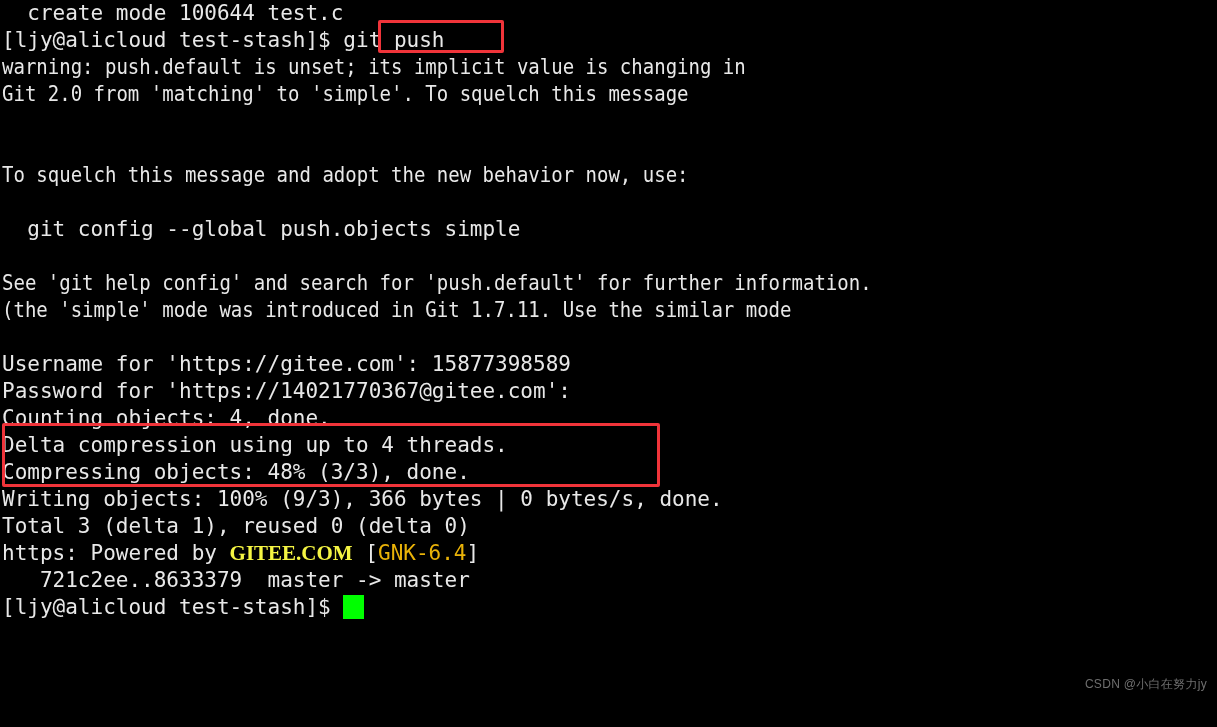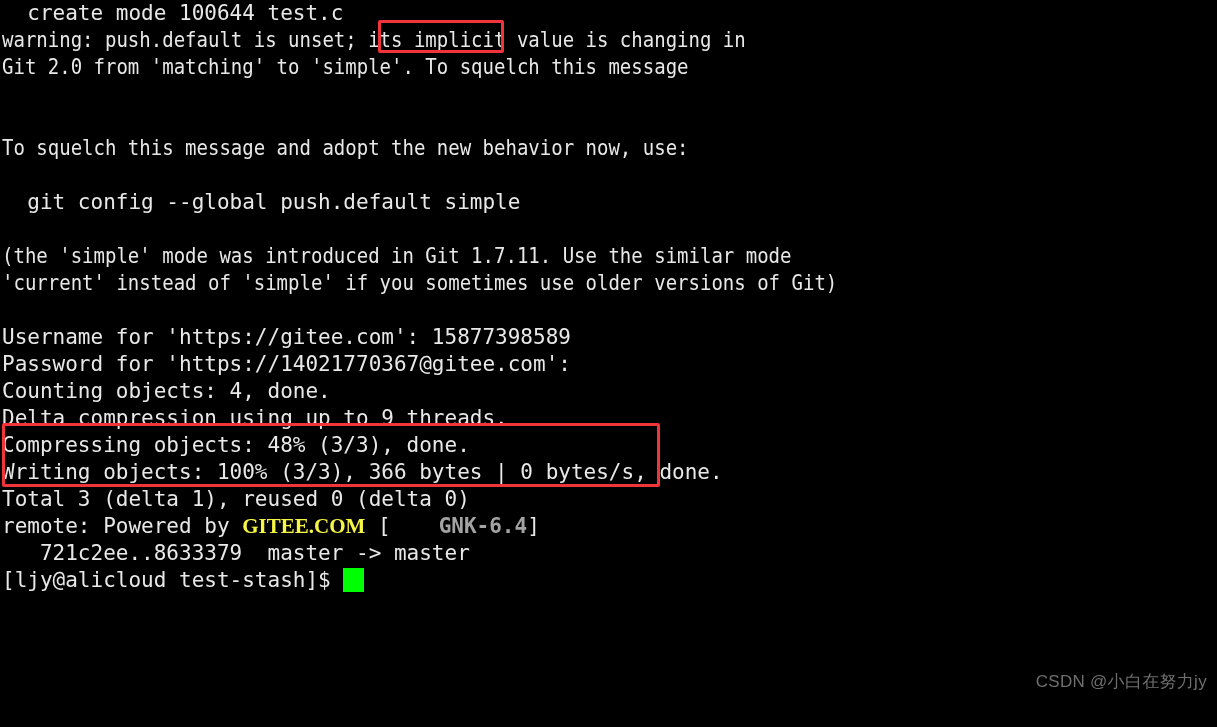--- a/index.html
+++ b/index.html
@@ -40,21 +40,21 @@
     transform: scaleX(0.905);
     transform-origin: left center;
   }
   .wide {
     display: inline-block;
     transform: scaleX(1.0);
     transform-origin: left center;
   }
   .seg { white-space: pre; }
   .c-yellow { color: #f5f543; font-weight: bold; font-family: Liberation Serif, serif; }
-  .c-magenta { color: #a3a3a3; font-weight: bold; margin-left: 48px; }
+  .c-magenta { color: #eab308; font-weight: normal; }
   .c-white { color: #e8e8e8; }
 
   .cursor-block {
     display: inline-block;
     width: 21px;
     height: 24px;
     background: #00ff00;
     vertical-align: -5px;
   }
 
@@ -76,74 +76,75 @@
     top: 423px;
     width: 658px;
     height: 64px;
   }
 
   #watermark {
     position: absolute;
     right: 10px;
     bottom: 4px;
     font-family: "Liberation Sans", sans-serif;
-    font-size: 17px;
+    font-size: 12px;
     color: #6f6f6f;
     white-space: pre;
     letter-spacing: 0.3px;
   }
 </style>
 </head>
 <body>
 
 <div id="terminal">
 
   <div class="term-line"><span class="wide">  create mode 100644 test.c</span></div>
 
+  <div class="term-line"><span class="wide">[ljy@alicloud test-stash]$ git push</span></div>
 
   <div class="term-line"><span class="cond">warning: push.default is unset; its implicit value is changing in</span></div>
 
   <div class="term-line"><span class="cond">Git 2.0 from 'matching' to 'simple'. To squelch this message</span></div>
 
 
   <div class="term-line blank"><span class="cond"></span></div>
 
 
   <div class="term-line blank"><span class="cond"></span></div>
 
   <div class="term-line"><span class="cond">To squelch this message and adopt the new behavior now, use:</span></div>
 
   <div class="term-line blank"><span class="cond"></span></div>
 
-  <div class="term-line"><span class="wide">  git config --global push.default simple</span></div>
+  <div class="term-line"><span class="wide">  git config --global push.objects simple</span></div>
 
   <div class="term-line blank"><span class="cond"></span></div>
 
+  <div class="term-line"><span class="cond">See 'git help config' and search for 'push.default' for further information.</span></div>
 
   <div class="term-line"><span class="cond">(the 'simple' mode was introduced in Git 1.7.11. Use the similar mode</span></div>
 
-  <div class="term-line"><span class="cond">'current' instead of 'simple' if you sometimes use older versions of Git)</span></div>
 
   <div class="term-line blank"><span class="cond"></span></div>
 
   <div class="term-line"><span class="wide">Username for 'https://gitee.com': 15877398589</span></div>
 
   <div class="term-line"><span class="wide">Password for 'https://14021770367@gitee.com': </span></div>
 
   <div class="term-line"><span class="wide">Counting objects: 4, done.</span></div>
 
-  <div class="term-line"><span class="wide">Delta compression using up to 9 threads.</span></div>
+  <div class="term-line"><span class="wide">Delta compression using up to 4 threads.</span></div>
 
   <div class="term-line"><span class="wide">Compressing objects: 48% (3/3), done.</span></div>
 
-  <div class="term-line"><span class="wide">Writing objects: 100% (3/3), 366 bytes | 0 bytes/s, done.</span></div>
+  <div class="term-line"><span class="wide">Writing objects: 100% (9/3), 366 bytes | 0 bytes/s, done.</span></div>
 
   <div class="term-line"><span class="wide">Total 3 (delta 1), reused 0 (delta 0)</span></div>
 
-  <div class="term-line"><span class="wide"><span class="seg c-white">remote: Powered by </span><span class="seg c-yellow">GITEE.COM</span><span class="seg c-white"> [</span><span class="seg c-magenta">GNK-6.4</span><span class="seg c-white">]</span></span></div>
+  <div class="term-line"><span class="wide"><span class="seg c-white">https: Powered by </span><span class="seg c-yellow">GITEE.COM</span><span class="seg c-white"> [</span><span class="seg c-magenta">GNK-6.4</span><span class="seg c-white">]</span></span></div>
 
 
   <div class="term-line"><span class="wide">   721c2ee..8633379  master -&gt; master</span></div>
 
   <div class="term-line"><span class="wide">[ljy@alicloud test-stash]$ </span><span class="cursor-block"></span></div>
 
   <div class="hl-box" id="box-gitpush"></div>
   <div class="hl-box" id="box-credentials"></div>
 
   <div id="watermark">CSDN @小白在努力jy</div>

